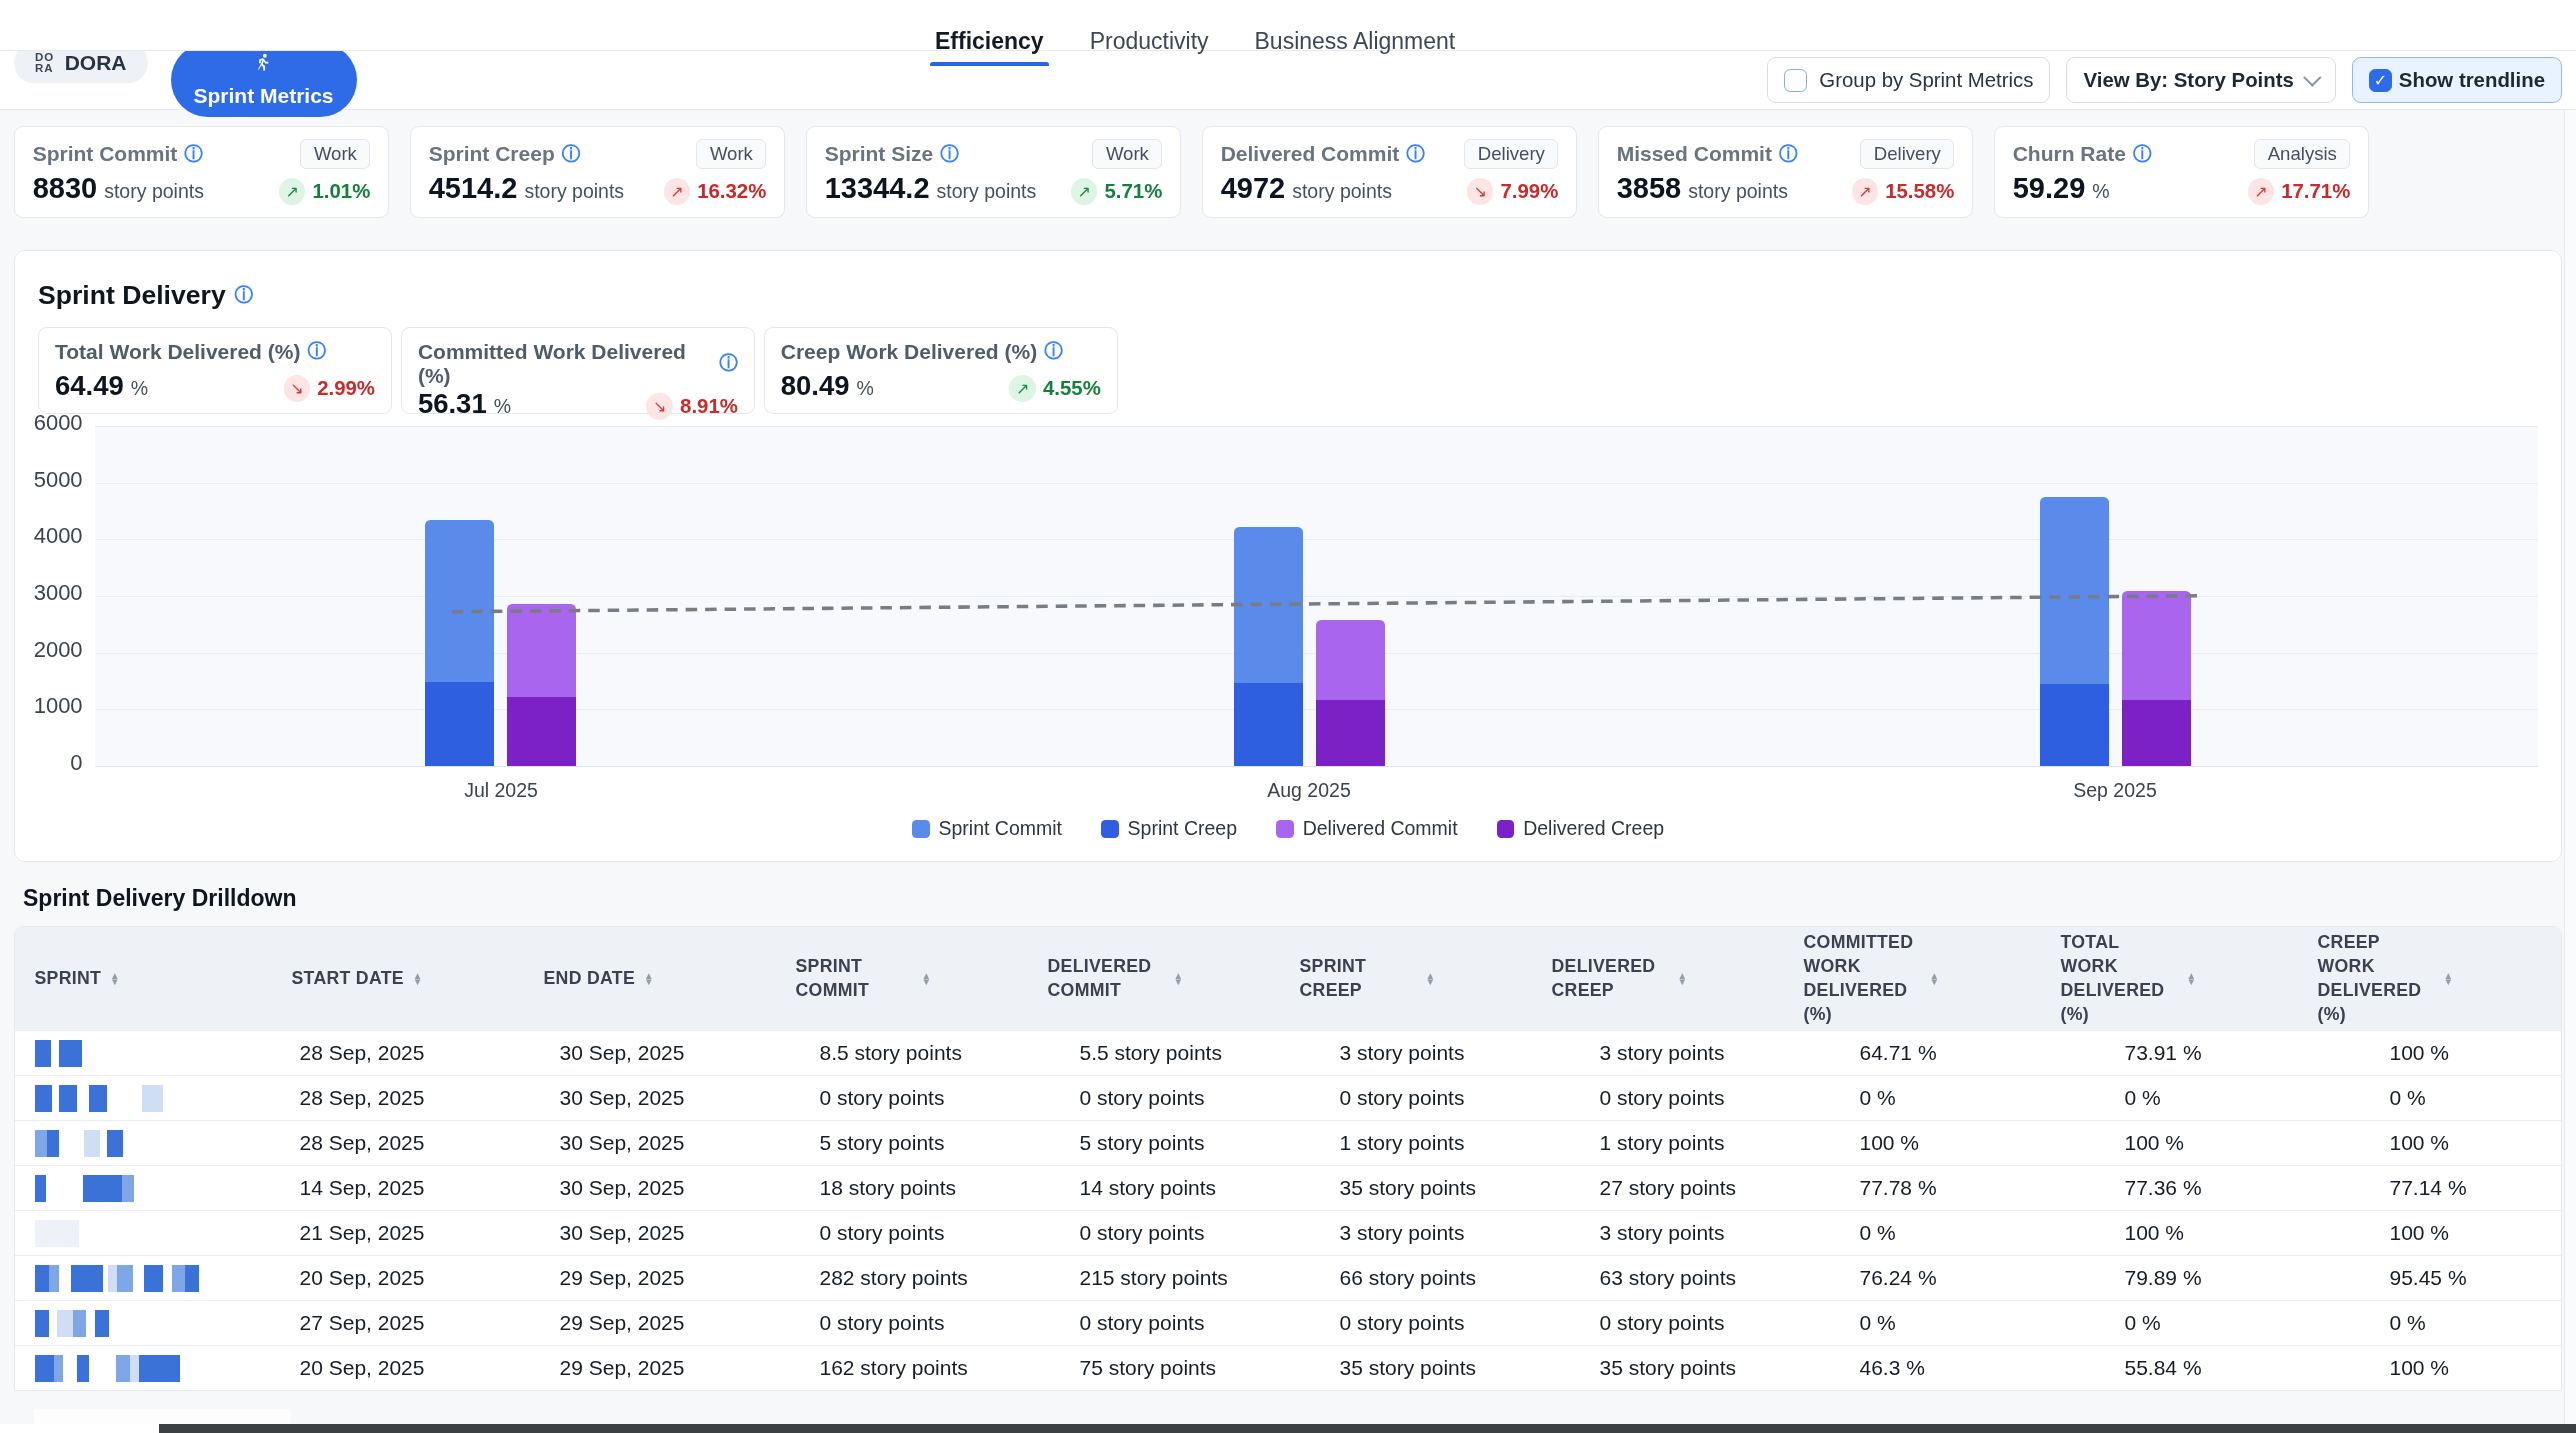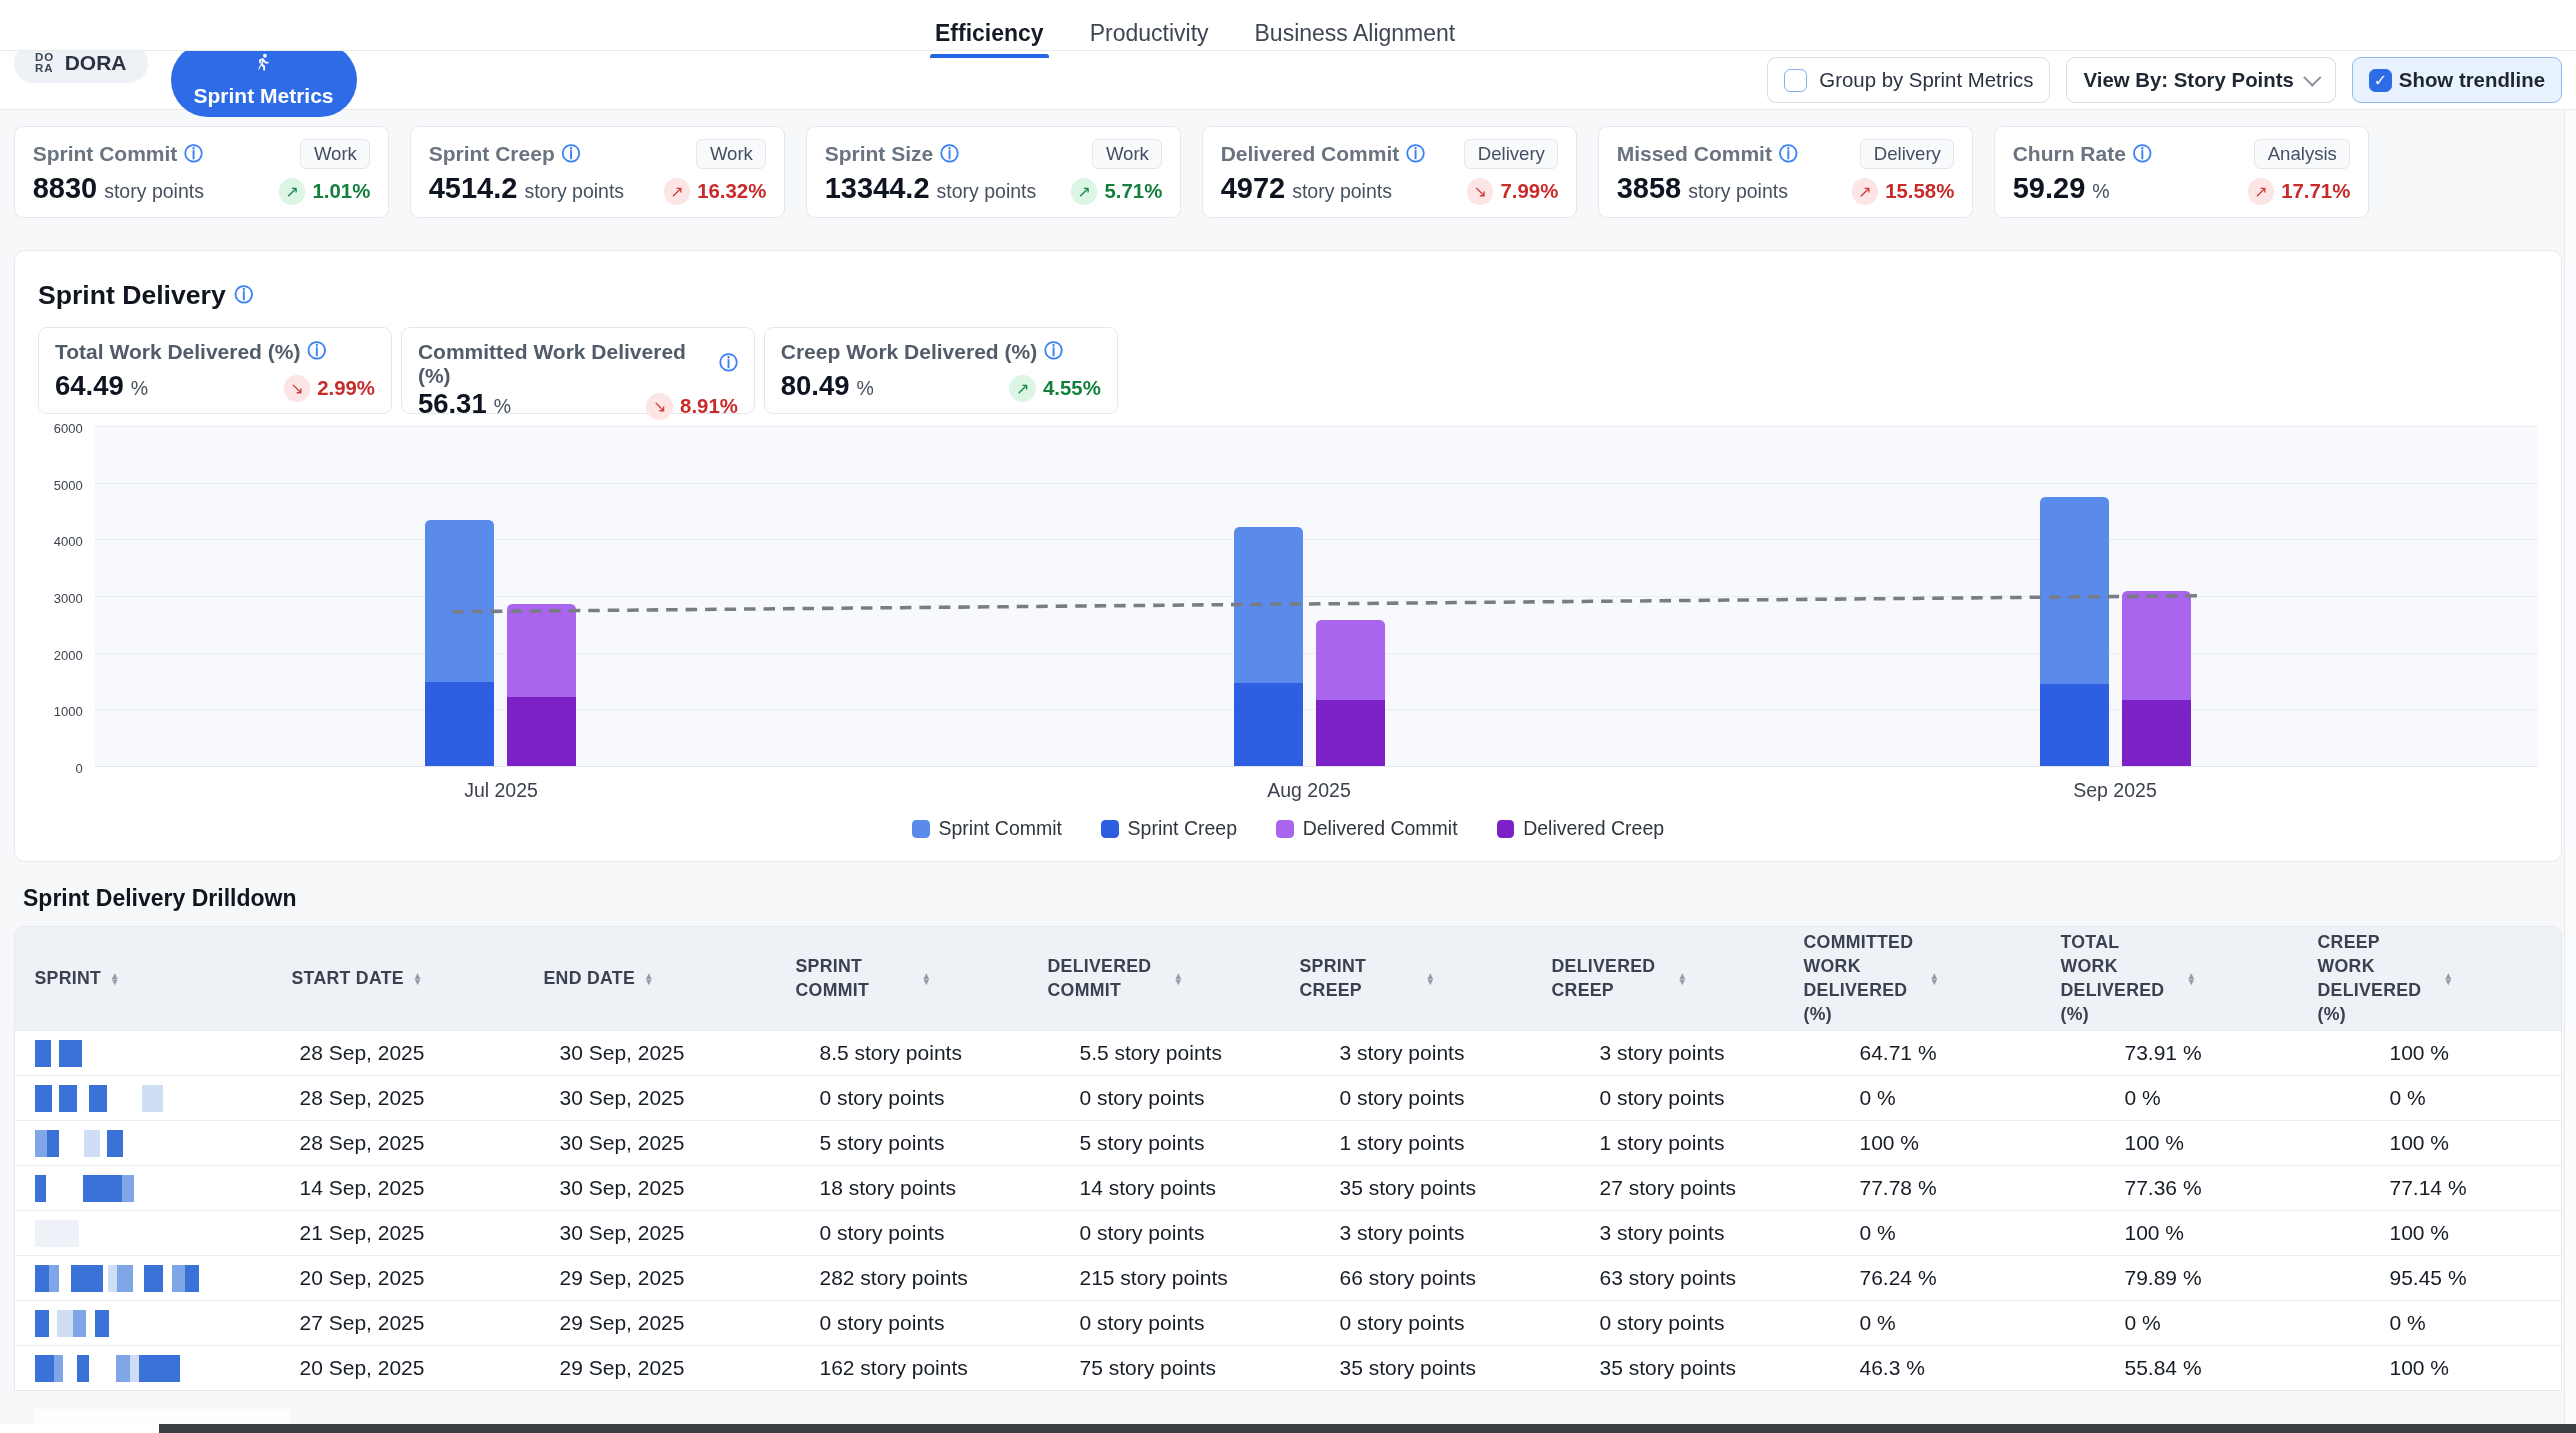--- a/index.html
+++ b/index.html
@@ -1,21 +1,21 @@
 <!DOCTYPE html>
 <html style="font-size:14px"><head>
 <meta charset="utf-8">
 <style>
   html,body{margin:0;padding:0;background:#f7f8fa;}
   .app{position:relative;width:2576px;height:1434px;overflow:hidden;background:#f7f8fa;
        font-family:"Liberation Sans","DejaVu Sans",sans-serif;color:#1c232e;}
 
   
   .topbar{position:relative;height:50px;background:#fff;border-bottom:0.9px solid #e8eaee;}
-  .tabs{position:absolute;left:935px;top:8px;height:50px;display:flex;gap:46px;}
+  .tabs{position:absolute;left:935px;top:16px;height:50px;display:flex;gap:46px;}
   .tab{position:relative;display:flex;align-items:center;font-size:23px;color:#3f4654;cursor:pointer;}
   .tab.active{color:#151b26;font-weight:700;}
   .tab.active::after{content:"";position:absolute;left:-5.3px;right:-5.3px;bottom:0;height:4.4px;background:#2566e8;border-radius:2.7px 2.7px 0 0;}
 
   
   .filterbar{height:58px;background:#fff;border-bottom:0.9px solid #e8eaee;display:flex;align-items:center;
              justify-content:space-between;padding:0 14px;}
   .fb-left{display:flex;align-items:flex-start;gap:23px;}
   .chip{display:flex;align-items:center;gap:10.6px;background:#eef1f6;border-radius:885px;
         padding:8px 21px;font-size:21px;font-weight:600;color:#2b3342;cursor:pointer;}
@@ -63,21 +63,21 @@
   .subcard{width:354px;height:87px;background:#fff;border:0.9px solid #e4e7ec;border-radius:8.9px;
            box-sizing:border-box;padding:11.5px 16px;display:flex;flex-direction:column;justify-content:space-between;flex:none;}
   .sub-title{display:flex;align-items:center;gap:7px;font-size:21px;color:#515b6a;font-weight:600;}
   .sub-bottom{display:flex;justify-content:space-between;align-items:flex-end;}
   .sub-val{font-size:27.5px;font-weight:800;color:#0e1420;}
 
   
   .chart-wrap{position:relative;margin-top:12.4px;}
   .chart-area{display:flex;}
   .y-axis{position:relative;width:57px;flex:none;}
-  .y-lab{position:absolute;right:12.4px;font-size:13px;color:#3c434f;transform:translateY(9.7px);text-align:center;}
+  .y-lab{position:absolute;right:12.4px;font-size:22px;color:#3c434f;transform:translateY(9.7px);text-align:center;}
   .plot{position:relative;flex:1;height:340px;background:#f7f9fc;}
   .gridline{position:absolute;left:0;right:0;height:0.9px;background:#e9edf3;}
   .gridline.zero{background:#dfe3ea;}
   .bar{position:absolute;bottom:0;}
   .seg{position:absolute;left:0;width:100%;}
   .seg.top{border-radius:5.3px 5.3px 0 0;}
   .x-labels{position:relative;height:35px;margin-left:57px;}
   .x-lab{position:absolute;top:12.4px;transform:translateX(-50%);font-size:19.5px;color:#3c434f;}
   .legend{display:flex;justify-content:center;gap:39px;margin-top:16px;}
   .leg-item{display:flex;align-items:center;gap:8.9px;font-size:19.5px;color:#2f3640;cursor:pointer;}

